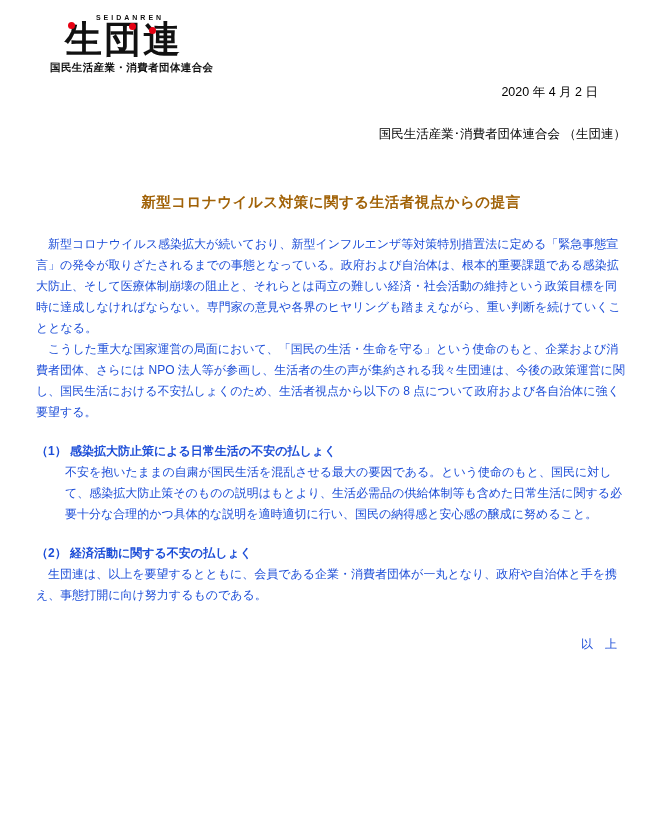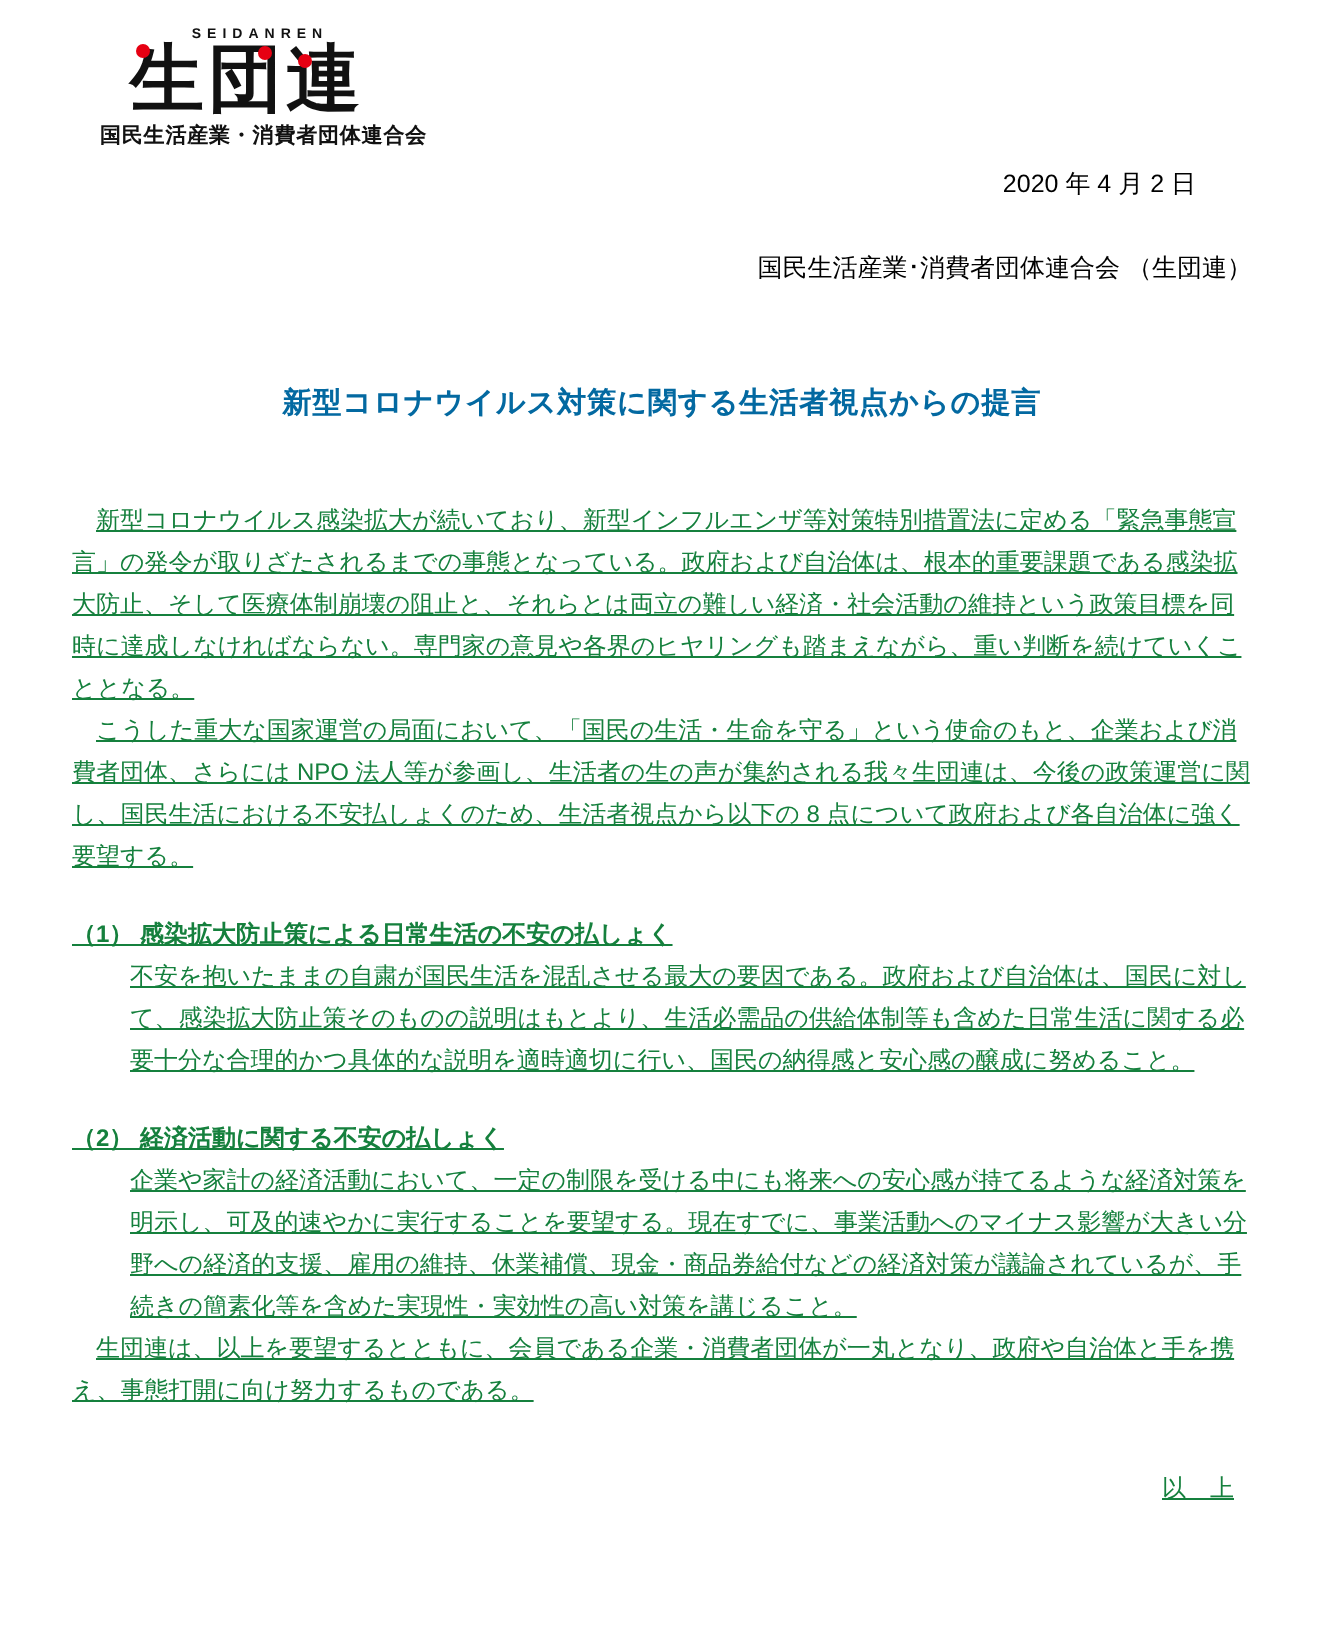--- a/index.html
+++ b/index.html
@@ -42,29 +42,28 @@
   }
   .org-line {
     margin-top: 25px; padding-right: 36px;
     text-align: right; font-size: 12.5px; line-height: 17px; color: #000;
   }
 
   
   .doc-title {
     margin-top: 49px; text-align: center;
     font-size: 14.5px; font-weight: bold; letter-spacing: 0.5px;
-    line-height: 20px; color: #0369a1;
+    line-height: 20px; color: #a16207;
   }
 
   
   .body-text {
-    margin: 38px 34px 0 36px;
-    font-size: 12px; line-height: 21px; color: #15803d;
+    margin: 22px 34px 0 36px;
+    font-size: 12px; line-height: 21px; color: #1d4ed8;
     text-align: left;
-    text-decoration: underline;
   }
   .body-text p { margin: 0; }
   p.indent { text-indent: 1em; }
 
   .section { margin-top: 18px; }
   .section-heading {
     margin: 0 0 0 2px; font-size: 12px; font-weight: bold; line-height: 21px;
   }
   .section-body { margin-left: 29px; }
 
@@ -95,29 +94,26 @@
 
   <h1 class="doc-title">新型コロナウイルス対策に関する生活者視点からの提言</h1>
 
   <div class="body-text">
     <p class="indent">新型コロナウイルス感染拡大が続いており、新型インフルエンザ等対策特別措置法に定める「緊急事態宣言」の発令が取りざたされるまでの事態となっている。政府および自治体は、根本的重要課題である感染拡大防止、そして医療体制崩壊の阻止と、それらとは両立の難しい経済・社会活動の維持という政策目標を同時に達成しなければならない。専門家の意見や各界のヒヤリングも踏まえながら、重い判断を続けていくこととなる。</p>
     <p class="indent">こうした重大な国家運営の局面において、「国民の生活・生命を守る」という使命のもと、企業および消費者団体、さらには NPO 法人等が参画し、生活者の生の声が集約される我々生団連は、今後の政策運営に関し、国民生活における不安払しょくのため、生活者視点から以下の 8 点について政府および各自治体に強く要望する。</p>
 
     <div class="section">
       <p class="section-heading">（1） 感染拡大防止策による日常生活の不安の払しょく</p>
       <div class="section-body">
-        <p>不安を抱いたままの自粛が国民生活を混乱させる最大の要因である。政府および自治体は、国民に対して、感染拡大防止策そのものの説明はもとより、生活必需品の供給体制等も含めた日常生活に関する必要十分な合理的かつ具体的な説明を適時適切に行い、国民の納得感と安心感の醸成に努めること。</p>
+        <p>不安を抱いたままの自粛が国民生活を混乱させる最大の要因である。という使命のもと、国民に対して、感染拡大防止策そのものの説明はもとより、生活必需品の供給体制等も含めた日常生活に関する必要十分な合理的かつ具体的な説明を適時適切に行い、国民の納得感と安心感の醸成に努めること。</p>
       </div>
     </div>
 
     <div class="section">
       <p class="section-heading">（2） 経済活動に関する不安の払しょく</p>
-      <div class="section-body">
-        <p>企業や家計の経済活動において、一定の制限を受ける中にも将来への安心感が持てるような経済対策を明示し、可及的速やかに実行することを要望する。現在すでに、事業活動へのマイナス影響が大きい分野への経済的支援、雇用の維持、休業補償、現金・商品券給付などの経済対策が議論されているが、手続きの簡素化等を含めた実現性・実効性の高い対策を講じること。</p>
-      </div>
     </div>
 
     <p class="indent closing">生団連は、以上を要望するとともに、会員である企業・消費者団体が一丸となり、政府や自治体と手を携え、事態打開に向け努力するものである。</p>
 
     <div class="sign-off">以　上</div>
   </div>
 
 </div>
 
 </body></html>

